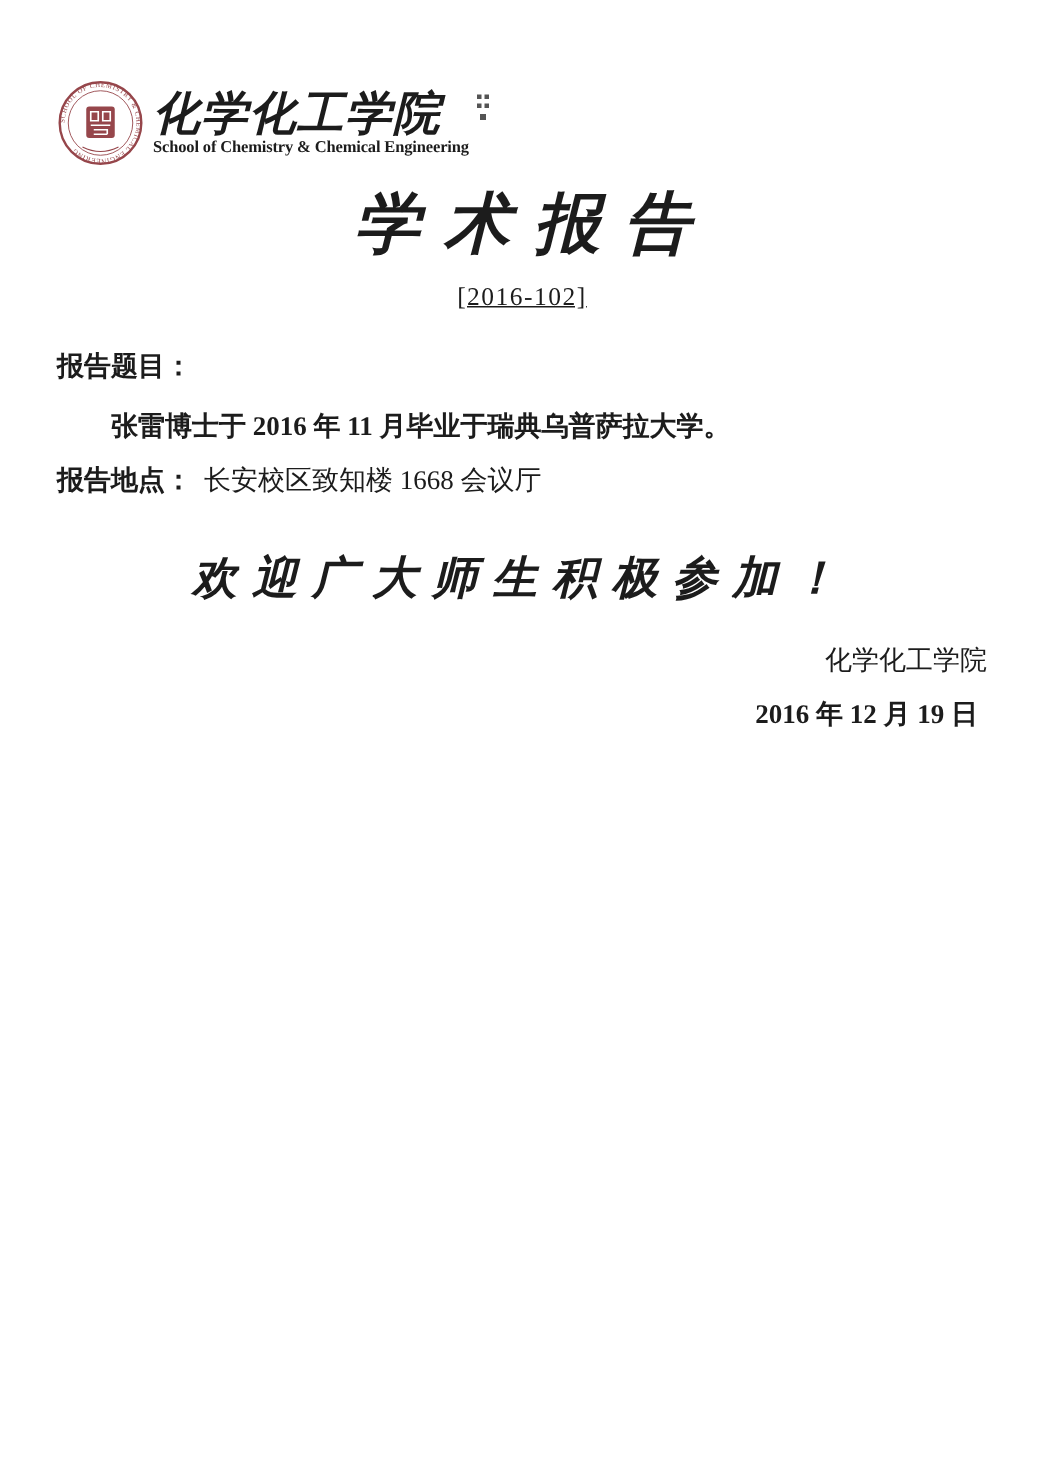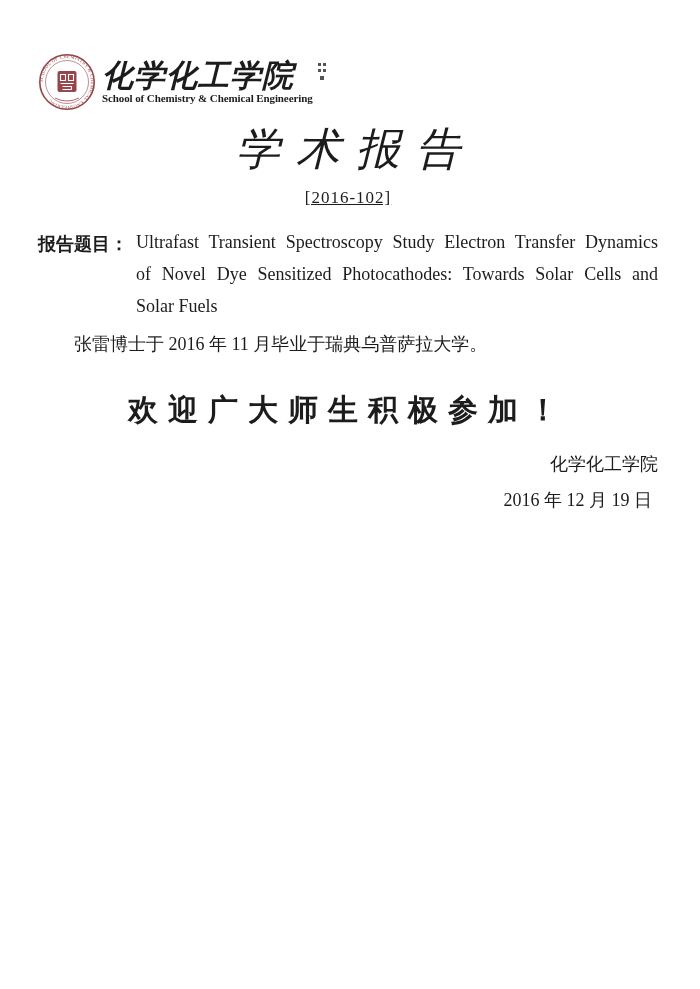--- a/index.html
+++ b/index.html
@@ -48,21 +48,21 @@
       linear-gradient(#1c1c1c, #1c1c1c) 5px 7px / 3px 3px no-repeat,
       linear-gradient(#1c1c1c, #1c1c1c) 2px 14px / 4px 4px no-repeat;
   }
 
   
   .doc-title {
     margin-top: 12px;
     text-align: center;
     font-size: 44px;
     line-height: 52px;
-    font-weight: 400;
+    font-weight: 700;
     font-style: italic;
     letter-spacing: 16px;
     text-indent: 16px; 
     white-space: nowrap;
   }
   .doc-code {
     margin-top: 10px;
     text-align: center;
     font-size: 17px;
     line-height: 24px;
@@ -83,45 +83,46 @@
   .topic-line {
     line-height: 32px;
     text-align: justify;
     text-align-last: justify;
   }
   .topic-line.last-line { text-align-last: left; }
   .speaker-name { line-height: 36px; }
   .speaker-affiliation { line-height: 36px; }
 
   
-  .intro-paragraphs { margin-top: 4px; }
+  .intro-paragraphs { margin-top: 4px; font-weight: bold; }
   .intro-paragraphs p {
     text-indent: 2em;
     line-height: 36px;
     text-align: justify;
   }
 
   
   .row.time-row { margin-top: 16px; }
   .weekday { font-style: italic; }
   .clock { margin-left: 8px; }
 
   
   .welcome {
     margin-top: 26px;
     text-align: center;
     font-size: 30px;
     line-height: 44px;
     font-weight: 700;
+    font-style: italic;
     letter-spacing: 10px;
     white-space: nowrap;
   }
   .signature-block { margin-top: 14px; text-align: right; }
   .signature-line { line-height: 36px; }
-  .date-line { line-height: 36px; padding-right: 6px; }
+  .date-line { line-height: 36px; padding-right: 6px; font-weight: bold; }
 </style>
 </head>
 <body>
 
 <div class="page">
 
   <header class="logo-row">
     <svg class="seal" viewBox="0 0 58 58" aria-hidden="true">
       <circle cx="29" cy="29" r="27.2" fill="none" stroke="#96464b" stroke-width="1.6"></circle>
       <circle cx="29" cy="29" r="21.5" fill="none" stroke="#96464b" stroke-width="0.6"></circle>
@@ -146,35 +147,34 @@
       <div class="logo-en">School of Chemistry &amp; Chemical Engineering</div>
       <span class="inscription-mark"></span>
     </div>
   </header>
 
   <h1 class="doc-title">学术报告</h1>
   <div class="doc-code">[2016-102]</div>
 
   <div class="row topic-row">
     <div class="label">报告题目：</div>
-    <div class="value">
-      <div class="topic-line">Ultrafast Transient Spectroscopy Study Electron Transfer Dynamics</div>
-      <div class="topic-line">of Novel Dye Sensitized Photocathodes: Towards Solar Cells and</div>
-      <div class="topic-line last-line">Solar Fuels</div>
-    </div>
   </div>
 
   <div class="row">
   </div>
 
   <div class="intro-paragraphs">
     <p>张雷博士于 2016 年 11 月毕业于瑞典乌普萨拉大学。</p>
   </div>
 
 
+  <div class="row">
+    <div class="label">报告地点：</div>
+    <div class="value">长安校区致知楼 1668 会议厅</div>
+  </div>
 
   <div class="welcome">欢迎广大师生积极参加！</div>
 
   <div class="signature-block">
     <div class="signature-line">化学化工学院</div>
     <div class="date-line">2016 年 12 月 19 日</div>
   </div>
 
 </div>
 

